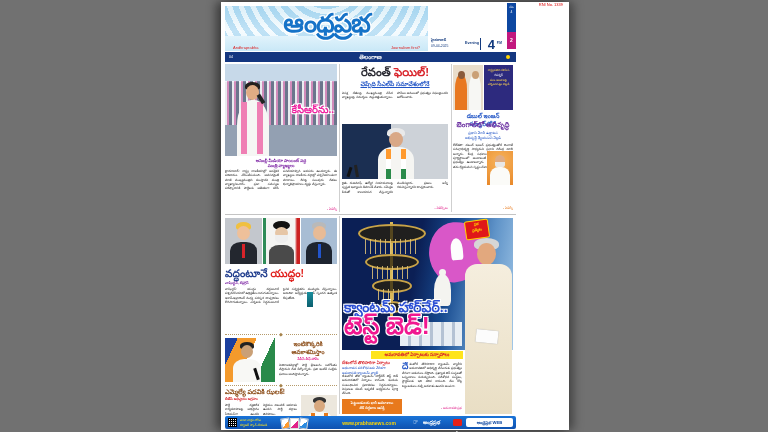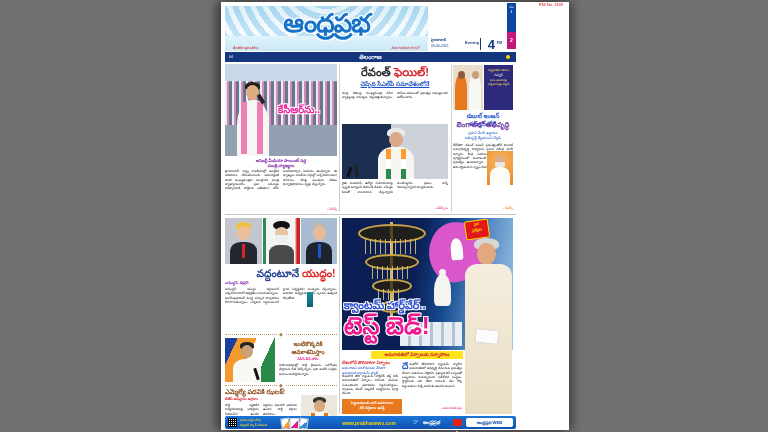--- a/index.html
+++ b/index.html
@@ -66,21 +66,21 @@
       <div class="abs" style="left:0;top:17px;width:112px;height:44px;background:repeating-linear-gradient(90deg,rgba(255,255,255,.8) 0 2px,rgba(236,130,190,.7) 2px 4px,rgba(85,95,120,.65) 4px 7px);"></div>
       <div class="abs" style="left:4px;top:18px;width:50px;height:74px;">
         <div class="abs" style="left:16px;top:0;width:15px;height:8px;background:#23201e;border-radius:50% 50% 30% 30%;"></div>
         <div class="hd" style="left:17px;top:3px;width:13px;height:15px;background:#e0ac84;"></div>
         <div class="abs" style="left:8px;top:18px;width:32px;height:56px;background:#f6f6f4;border-radius:45% 45% 0 0;"></div>
         <div class="abs" style="left:12px;top:20px;width:6px;height:52px;background:#ef7fb4;"></div>
         <div class="abs" style="left:28px;top:20px;width:6px;height:52px;background:#ef7fb4;"></div>
         <div class="abs" style="left:30px;top:12px;width:4px;height:10px;background:#222;transform:rotate(-32deg);"></div>
       </div>
       <div class="abs shadowtxt" style="right:3px;top:40px;width:70px;text-align:right;color:#f020a0;font-weight:bold;">
-        <div style="font-size:10px;text-align:center;">కేసీఆర్‌ను..</div>
+        <div style="font-size:10px;">కేసీఆర్‌ను..</div>
       </div>
     </div>
     <div class="abs" style="left:4px;top:156px;width:112px;text-align:center;color:#7a1fa2;font-size:4.2px;font-weight:bold;line-height:1.3;">
       <div>అసెంబ్లీ మీడియా పాయింట్ వద్ద</div>
       <div>మంత్రి వ్యాఖ్యలు</div>
     </div>
     <div class="abs bt jt c2" style="left:4px;top:167px;width:112px;height:38px;overflow:hidden;">హైదరాబాద్: రాష్ట్ర రాజకీయాల్లో ఆసక్తికర పరిణామం చోటుచేసుకుంది. అవసరమైతే మాజీ ముఖ్యమంత్రిని కలుస్తానని మంత్రి వ్యాఖ్యానించారు. ప్రజా సమస్యల పరిష్కారానికి పార్టీలకు అతీతంగా కలిసి పనిచేయాల్సిన అవసరం ఉందన్నారు. ఈ వ్యాఖ్యలు రాజకీయ వర్గాల్లో చర్చనీయాంశంగా మారాయి. దీనిపై పలువురు నేతలు భిన్నాభిప్రాయాలు వ్యక్తం చేస్తున్నారు.</div>
     <div class="abs pink" style="left:4px;top:205px;width:112px;text-align:right;font-size:3.2px;">- ఏజెన్సీ</div>
   </div>
 
@@ -148,21 +148,21 @@
       <div class="hd" style="left:12px;top:9px;width:13px;height:12px;background:#e6c6a6;"></div>
       <div class="abs" style="left:12px;top:17px;width:13px;height:8px;background:#eee;border-radius:0 0 50% 50%;"></div>
       <div class="abs" style="left:6px;top:27px;width:25px;height:19px;background:#4a4a4a;border-radius:40% 40% 0 0;"></div>
     </div>
     <div class="abs pp" style="left:80px;top:216px;width:36px;height:46px;background:#a8bdd4;">
       <div class="abs" style="left:11px;top:4px;width:14px;height:7px;background:#b9b9b9;border-radius:50% 50% 30% 30%;"></div>
       <div class="hd" style="left:12px;top:8px;width:13px;height:14px;background:#e8bb96;"></div>
       <div class="abs" style="left:5px;top:24px;width:26px;height:22px;background:#1d2430;border-radius:40% 40% 0 0;"></div>
       <div class="abs" style="left:17px;top:26px;width:3px;height:14px;background:#2255cc;"></div>
     </div>
-    <div class="abs" style="left:19px;top:265px;width:112px;text-align:center;font-size:10.5px;font-weight:bold;">
+    <div class="abs" style="left:4px;top:265px;width:112px;text-align:left;font-size:10.5px;font-weight:bold;">
       <span style="color:#24408f;">వద్దంటూనే</span><span style="color:#e0201c;"> యుద్ధం!</span>
     </div>
     <div class="abs" style="left:4px;top:279px;font-size:3.6px;color:#7a1fa2;font-weight:bold;">వాషింగ్టన్, టెహ్రాన్</div>
     <div class="abs bt jt c2" style="left:4px;top:285px;width:112px;height:44px;overflow:hidden;">వాషింగ్టన్: యుద్ధం వద్దంటూనే పశ్చిమాసియాలో ఉద్రిక్తతలు పెరుగుతున్నాయి. ఇరాన్-ఇజ్రాయెల్ మధ్య పరస్పర హెచ్చరికలు కొనసాగుతున్నాయి. చర్చలకు సిద్ధమంటూనే సైనిక సన్నద్ధతను ముమ్మరం చేస్తున్నాయి. అమెరికా అధ్యక్షుడు ట్రంప్ స్పందన ఉత్కంఠ రేపుతోంది.</div>
     <div class="abs" style="left:86px;top:290px;width:6px;height:15px;background:linear-gradient(180deg,#1b8f9e,#0c5f6e);"></div>
   </div>
 
   <div class="abs sep" style="left:4px;top:332px;width:112px;">
         <span class="diam">◆</span>
       </div>
@@ -222,21 +222,21 @@
     <div class="abs" style="left:244px;top:218px;width:22px;height:17px;background:#e01818;border:1px solid #ffd600;border-radius:2px;transform:rotate(-8deg);color:#ffd600;font-size:3.4px;font-weight:bold;text-align:center;line-height:1.9;z-index:5;">
       <div>ప్రభ</div>
       <div>ప్రత్యేకం</div>
     </div>
     <div class="abs" style="left:243px;top:236px;width:49px;height:176px;z-index:4;">
       <div class="abs" style="left:10px;top:0;width:25px;height:12px;background:#d6d6d6;border-radius:50% 50% 35% 35%;"></div>
       <div class="hd" style="left:13px;top:5px;width:19px;height:22px;background:#e2a87e;"></div>
       <div class="abs" style="left:1px;top:26px;width:47px;height:150px;background:linear-gradient(180deg,#f5eede,#e9dec4);border-radius:12px 12px 0 0;"></div>
       <div class="abs" style="left:12px;top:92px;width:22px;height:13px;background:#fcfcfc;transform:rotate(6deg);box-shadow:0 0 1px #999;"></div>
     </div>
-    <div class="abs shadowtxt" style="left:123px;top:297px;width:130px;font-size:11px;font-weight:bold;color:#2b4fd4;z-index:3;">క్వాంటమ్ హార్డ్‌వేర్..</div>
+    <div class="abs shadowtxt" style="left:123px;top:297px;width:130px;font-size:14px;font-weight:bold;color:#2b4fd4;z-index:3;">క్వాంటమ్ హార్డ్‌వేర్..</div>
     <div class="abs shadowtxt" style="left:123px;top:310px;width:150px;font-size:24px;font-weight:bold;color:#f01890;z-index:3;">టెస్ట్ బెడ్!</div>
     <div class="abs" style="left:150px;top:349px;width:92px;background:#ffe41c;color:#d8232a;font-size:4.6px;font-weight:bold;text-align:center;padding:1px 0;">అమరావతిలో ఏర్పాటుకు సన్నాహాలు</div>
     <div class="abs" style="left:121px;top:358px;width:57px;">
       <div style="color:#d8232a;font-size:4.2px;font-weight:bold;">దేశంలోనే తొలిసారిగా ఏర్పాటు</div>
       <div style="color:#1f53c5;font-size:3.4px;">అధునాతన పరిశోధనలకు వేదికగా</div>
       <div style="color:#1f53c5;font-size:3.4px;">అమరావతి క్వాంటమ్ వ్యాలీ</div>
     </div>
     <div class="abs bt jt" style="left:121px;top:372px;width:56px;height:23px;overflow:hidden;">దేశంలోనే తొలి క్వాంటమ్ హార్డ్‌వేర్ టెస్ట్ బెడ్ అమరావతిలో ఏర్పాటు కానుంది. ఇందుకు సంబంధించిన ప్రణాళికలు సిద్ధమయ్యాయి. నిపుణుల కమిటీ ఇప్పటికే అధ్యయనం పూర్తి చేసింది.</div>
     <div class="abs" style="left:121px;top:397px;width:58px;background:#e8791c;color:#fff;font-size:3.6px;font-weight:bold;text-align:center;line-height:1.5;padding:2px 1px;">
       <div>పెట్టుబడులకు భారీ అవకాశాలు</div>

